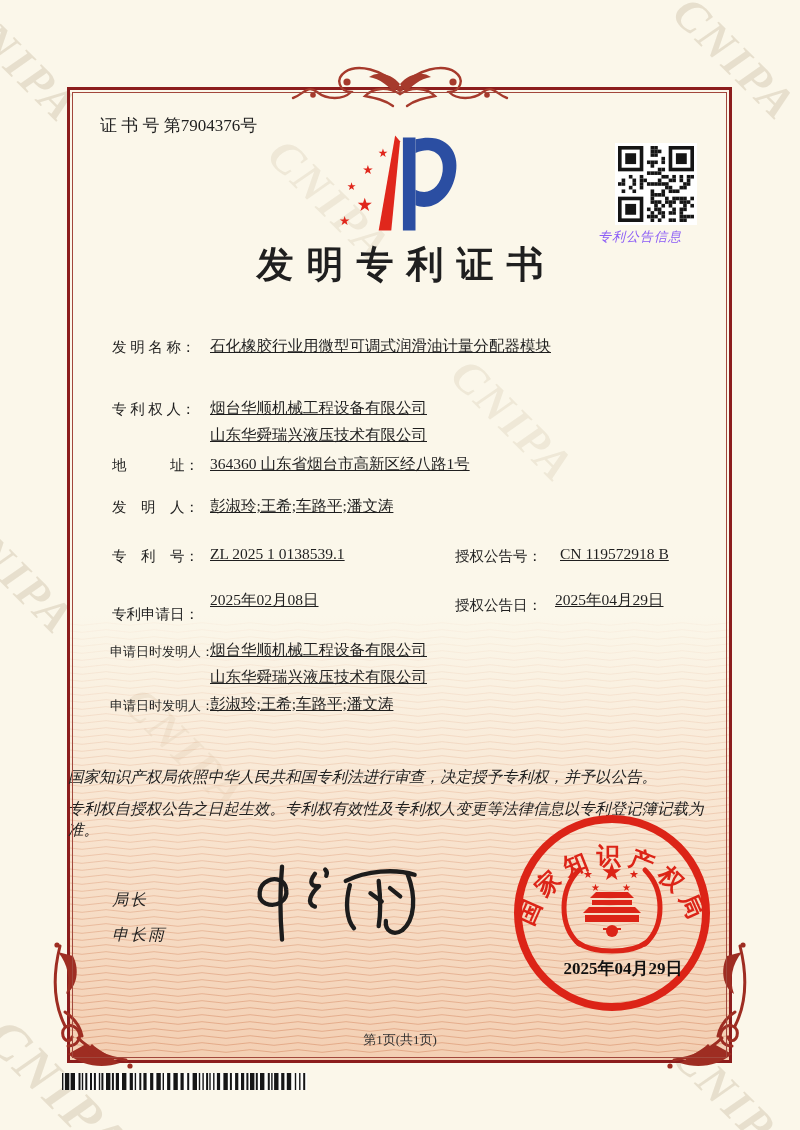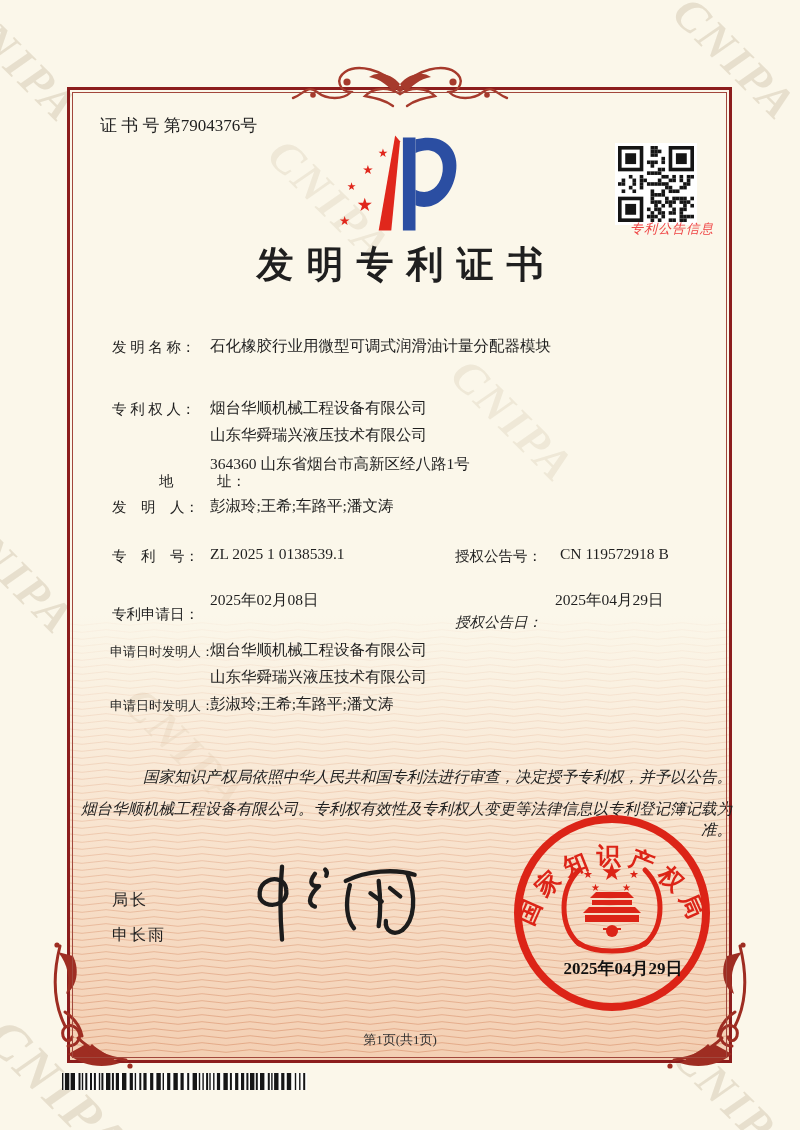--- a/index.html
+++ b/index.html
@@ -13,24 +13,24 @@
   
   #frame{position:absolute;left:67px;top:87px;width:659px;height:970px;border:3px solid #8c1d1d;}
   #frame:before{content:"";position:absolute;inset:2px;border:1px solid #a2473c;pointer-events:none;z-index:3;}
   #tint{position:absolute;left:0;right:0;bottom:0;height:445px;
         background:linear-gradient(to bottom,rgba(247,219,196,0) 0%,rgba(246,214,188,0.55) 45%,rgba(243,205,176,0.95) 100%);}
   
   .certno{left:100px;top:114px;font-size:17px;}
   .title{left:0;right:0;top:240px;text-align:center;font-size:37px;font-weight:bold;letter-spacing:13px;text-indent:13px;}
   .lab{font-size:14.5px;}
   .lab.sm{font-size:13px;}
-  .val{font-size:15.5px;}
-  .legal{left:68px;width:664px;text-align:right;font-style:italic;font-size:15.5px;color:#222;}
-  .dir{font-family:"Liberation Sans","DejaVu Sans",sans-serif;font-size:16px;letter-spacing:2px;}
-  .qrcap{left:598px;top:220px;width:116px;text-align:right;font-style:italic;font-size:13px;letter-spacing:1px;color:#ef4444;}
+  .val{font-size:15.5px;text-decoration:underline;}
+  .legal{left:68px;width:664px;text-align:left;font-style:italic;font-size:15.5px;color:#222;}
+  .dir{font-family:"Liberation Sans","DejaVu Sans",sans-serif;font-size:16px;letter-spacing:2px;font-style:italic;}
+  .qrcap{left:598px;top:228px;width:116px;text-align:left;font-style:italic;font-size:13px;letter-spacing:1px;color:#8b5cf6;}
   .footerpg{left:0;right:0;top:1031px;text-align:center;font-size:13px;color:#333;}
   .sealdate{left:548px;top:957px;width:150px;text-align:center;font-size:17px;font-weight:600;color:#111;z-index:6;}
   .qrbox{left:615px;top:143px;width:82px;height:82px;background:#fff;padding:0;}
 </style>
 </head>
 <body>
 
 <div id="page">
 
   <span class="wm" style="left:-18px;top:-12px;">CNIPA</span>
@@ -307,45 +307,45 @@
 
   <div class="abs title">发明专利证书</div>
 
   <div class="abs pre lab" style="left:112px;top:338px;">发 明 名 称：</div>
   <div class="abs val" style="left:210px;top:336px;">石化橡胶行业用微型可调式润滑油计量分配器模块</div>
 
   <div class="abs pre lab" style="left:112px;top:400px;">专 利 权 人：</div>
   <div class="abs val" style="left:210px;top:398px;">烟台华顺机械工程设备有限公司</div>
   <div class="abs val" style="left:210px;top:425px;">山东华舜瑞兴液压技术有限公司</div>
 
-  <div class="abs pre lab" style="left:112px;top:472px;margin-left:47px;">地　　　址：</div>
+  <div class="abs pre lab" style="left:112px;top:456px;">地　　　址：</div>
   <div class="abs val" style="left:210px;top:454px;">364360 山东省烟台市高新区经八路1号</div>
 
   <div class="abs pre lab" style="left:112px;top:498px;">发　明　人：</div>
   <div class="abs val" style="left:210px;top:496px;">彭淑玲;王希;车路平;潘文涛</div>
 
   <div class="abs pre lab" style="left:112px;top:547px;">专　利　号：</div>
   <div class="abs val" style="left:210px;top:545px;">ZL 2025 1 0138539.1</div>
   <div class="abs pre lab" style="left:455px;top:547px;">授权公告号：</div>
   <div class="abs val" style="left:560px;top:545px;text-align:center;">CN 119572918 B</div>
 
   <div class="abs pre lab" style="left:112px;top:592px;margin-top:13px;">专利申请日：</div>
   <div class="abs val" style="left:210px;top:590px;">2025年02月08日</div>
-  <div class="abs pre lab" style="left:455px;top:613px;font-style:italic;">授权公告日：</div>
+  <div class="abs pre lab" style="left:455px;top:596px;">授权公告日：</div>
   <div class="abs val" style="left:555px;top:590px;">2025年04月29日</div>
 
   <div class="abs pre lab sm" style="left:110px;top:643px;">申请日时发明人：</div>
   <div class="abs val" style="left:210px;top:640px;">烟台华顺机械工程设备有限公司</div>
   <div class="abs val" style="left:210px;top:667px;">山东华舜瑞兴液压技术有限公司</div>
 
   <div class="abs pre lab sm" style="left:110px;top:697px;">申请日时发明人：</div>
   <div class="abs val" style="left:210px;top:694px;">彭淑玲;王希;车路平;潘文涛</div>
 
   <div class="abs legal" style="top:767px;">国家知识产权局依照中华人民共和国专利法进行审查，决定授予专利权，并予以公告。</div>
-  <div class="abs legal" style="top:799px;">烟台华顺机械工程设备有限公司。专利权有效性及专利权人变更等法律信息以专利登记簿记载为准。</div>
+  <div class="abs legal" style="top:799px;">专利权自授权公告之日起生效。专利权有效性及专利权人变更等法律信息以专利登记簿记载为准。</div>
 
   <div class="abs dir" style="left:112px;top:890px;">局长</div>
   <div class="abs dir" style="left:112px;top:925px;">申长雨</div>
 
   <svg class="abs" style="left:243px;top:858px;" width="185" height="88" viewBox="0 0 180 85">
     <g stroke="#1c1c1c" stroke-width="4.2" fill="none" stroke-linecap="round" stroke-linejoin="round">
       <path d="M38,8 C36,30 36,56 38,79"></path>
       <path d="M24,22 C15,26 13,40 22,44 C32,48 44,42 42,30 C41,21 31,18 24,22"></path>
       <path d="M70,15 C64,23 66,28 74,27 C66,34 61,44 70,47"></path>
       <path d="M80,11 C82,13 82,15 81,17"></path>

